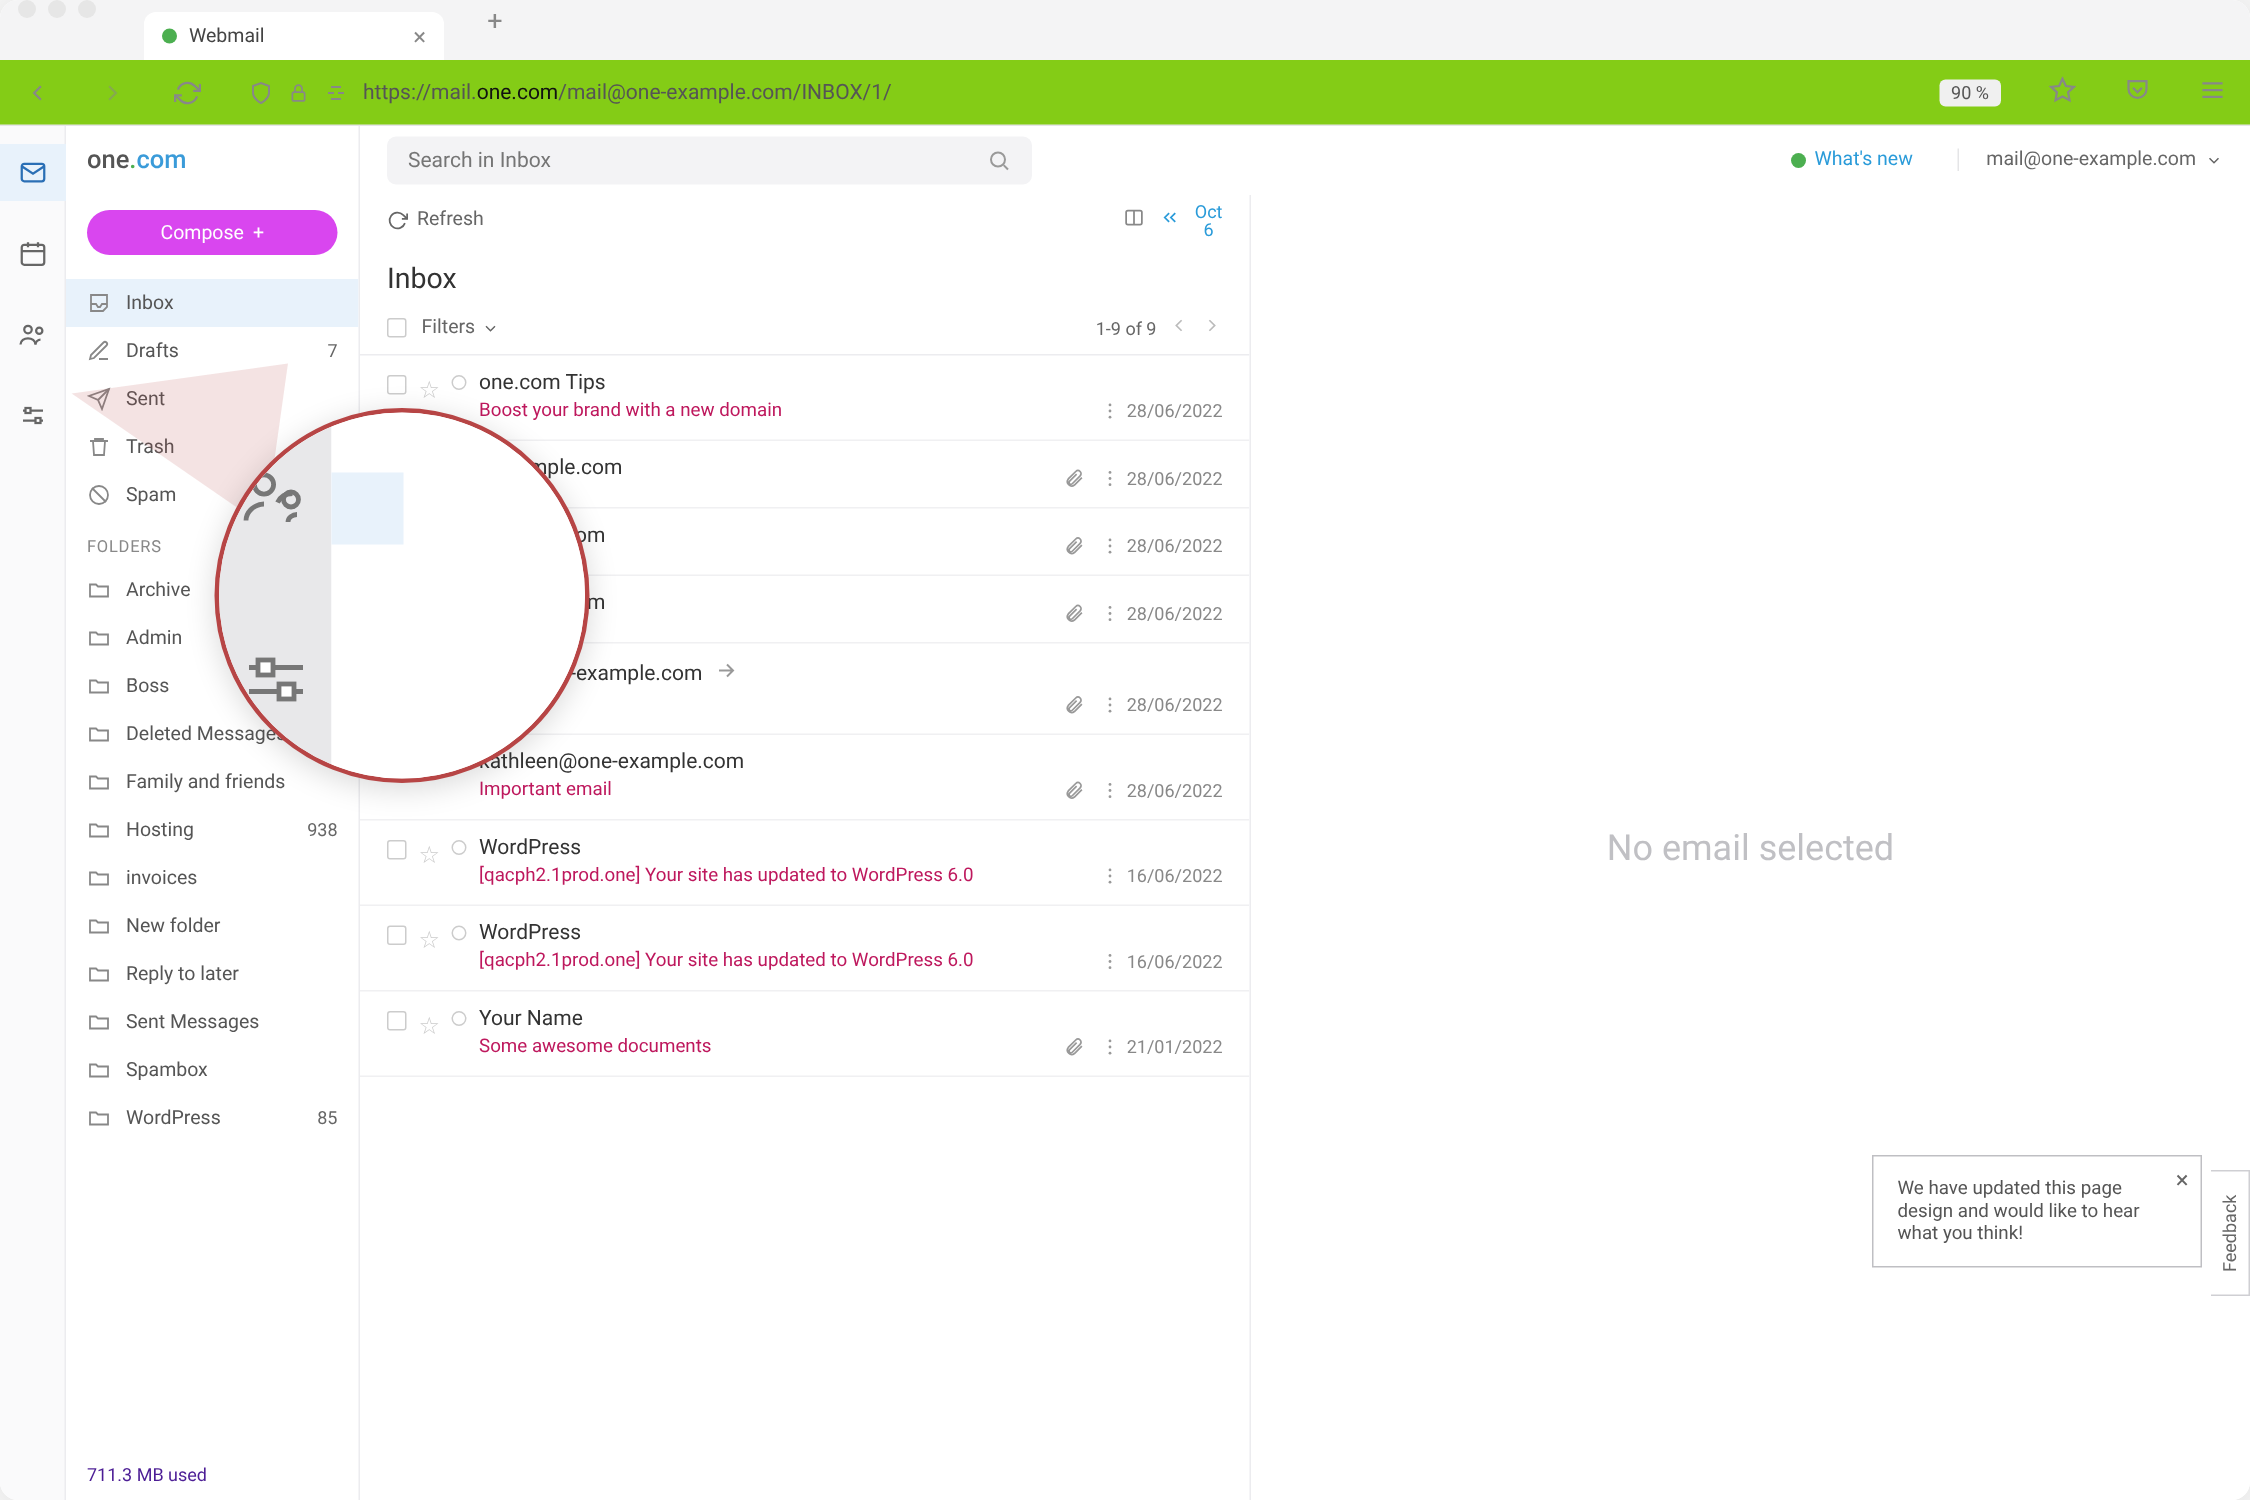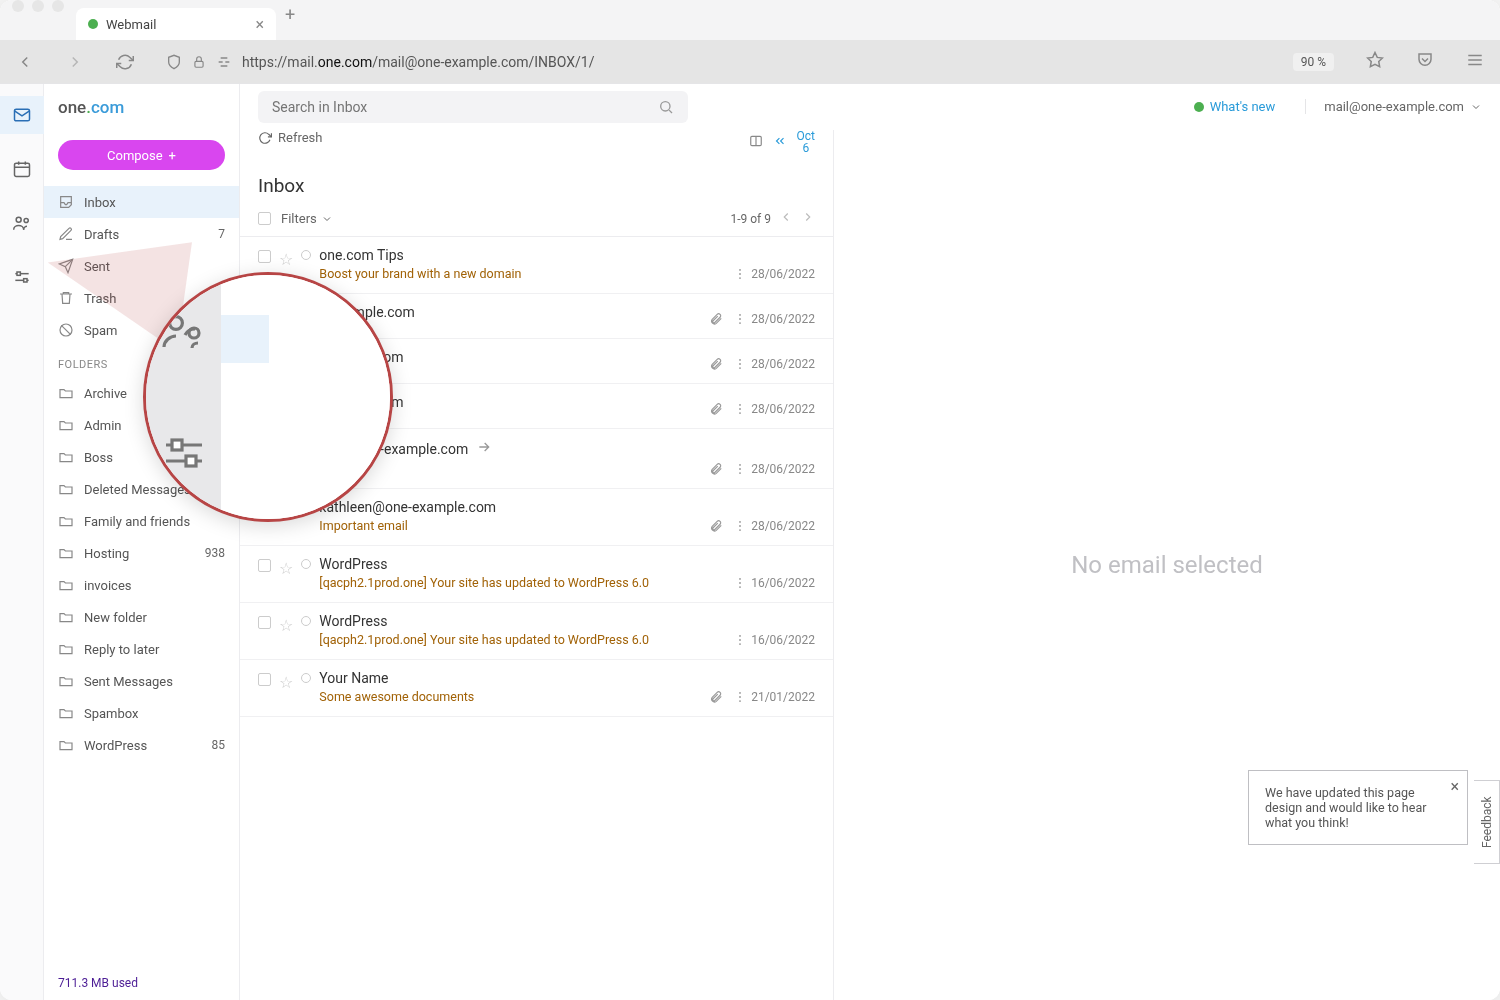--- a/index.html
+++ b/index.html
@@ -1,25 +1,25 @@
 <!DOCTYPE html>
 <html><head>
 <meta charset="utf-8">
 <style>
 * { margin:0; padding:0; box-sizing:border-box; font-family:-apple-system,BlinkMacSystemFont,"Segoe UI",Roboto,sans-serif; }
 body { background:#f5f5f5; width:1500px; height:1000px; overflow:hidden; position:relative; }
 .browser-frame { width:1500px; height:1000px; background:#fff; border-radius:12px; overflow:hidden; box-shadow:0 2px 20px rgba(0,0,0,0.08); display:flex; flex-direction:column; }
-.tab-strip { height:40px; background:#f4f4f5; display:flex; padding:0 12px; gap:0; }
+.tab-strip { height:40px; background:#f4f4f5; display:flex; padding:0 12px; gap:20px; }
 .win-dots { display:flex; gap:8px; margin-right:12px; }
 .win-dot { width:12px; height:12px; border-radius:50%; background:#e6e6e6; }
 .tab { background:#fff; border-radius:8px 8px 0 0; height:32px; display:flex; align-items:center; padding:0 12px; gap:8px; min-width:200px; font-size:13px; color:#444; margin-top:8px; }
 .green-dot { width:10px; height:10px; border-radius:50%; background:#4caf50; }
 .tab-close { margin-left:auto; color:#888; cursor:pointer; font-size:16px; }
 .tab-add { width:28px; height:28px; border-radius:4px; display:flex; align-items:center; justify-content:center; color:#888; cursor:pointer; font-size:18px; }
-.url-bar { height:44px; background:#e5e5e5; border-bottom:1px solid #e5e5e7; display:flex; align-items:center; padding:0 16px; gap:32px; }
+.url-bar { height:44px; background:#84cc16; border-bottom:1px solid #e5e5e7; display:flex; align-items:center; padding:0 16px; gap:32px; }
 .nav-btn { color:#888; cursor:pointer; display:flex; align-items:center; }
 .nav-btn svg { width:18px; height:18px; }
 .url-box { flex:1; display:flex; align-items:center; gap:10px; color:#555; font-size:14px; }
 .url-text { color:#555; }
 .url-text .domain { color:#111; }
 .zoom-badge { background:#f0f0f0; border-radius:4px; padding:2px 8px; font-size:12px; color:#555; }
 .star-icon,.shield-icon,.menu-icon { color:#888; cursor:pointer; }
 
 .app { flex:1; display:flex; overflow:hidden; }
 .rail { width:44px; background:#fafafb; border-right:1px solid #ececef; display:flex; flex-direction:column; align-items:center; padding-top:12px; gap:16px; }
@@ -46,41 +46,41 @@
 .topbar { height:46px; display:flex; align-items:center; padding:0 18px; gap:18px; border-bottom:1px solid transparent; }
 .search-box { flex:0 0 430px; background:#f3f3f5; border-radius:6px; height:32px; display:flex; align-items:center; padding:0 14px; color:#999; font-size:14px; gap:8px; }
 .search-box input { flex:1; border:none; background:transparent; outline:none; font-size:14px; }
 .search-box svg { width:16px; height:16px; color:#999; }
 .top-spacer { flex:1; }
 .whatsnew { display:flex; align-items:center; gap:6px; color:#2a9bd9; font-size:13px; cursor:pointer; }
 .acct { color:#666; font-size:13px; display:flex; align-items:center; gap:6px; padding-left:18px; border-left:1px solid #e5e5e7; margin-left:12px; cursor:pointer; }
 
 .content { flex:1; display:flex; overflow:hidden; }
 .list-col { width:594px; border-right:1px solid #ececef; display:flex; flex-direction:column; overflow:hidden; }
-.toolbar { height:34px; display:flex; align-items:flex-start; padding:0 18px; gap:0; font-size:13px; color:#666; border-bottom:1px solid transparent; }
+.toolbar { height:34px; display:flex; align-items:center; padding:0 18px; gap:0; font-size:13px; color:#666; border-bottom:1px solid transparent; }
 .toolbar svg { width:14px; height:14px; }
 .tb-spacer { flex:1; }
 .tb-right { display:flex; align-items:center; gap:10px; color:#888; }
 .tb-right .date-link { color:#2a9bd9; font-size:12px; line-height:1; text-align:center; }
 .list-header { padding:10px 18px 4px; }
 .list-title { font-size:19px; color:#333; }
 .filter-row { height:36px; display:flex; align-items:center; padding:0 18px; gap:10px; font-size:13px; color:#666; border-bottom:1px solid #ececef; }
 .filter-row .spacer { flex:1; }
 .pager { display:flex; align-items:center; gap:8px; font-size:12px; color:#666; }
 .pager svg { width:14px; height:14px; color:#bbb; }
 
 .items { flex:1; overflow-y:auto; }
 .item { border-bottom:1px solid #f0f0f2; padding:10px 18px 12px; display:flex; gap:8px; }
 .item-controls { display:flex; gap:8px; align-items:flex-start; padding-top:3px; }
 .item-controls .cb { width:13px; height:13px; border:1px solid #ccc; border-radius:2px; }
 .item-controls .star { color:#ccc; }
 .item-controls .dot { width:10px; height:10px; border:1px solid #ccc; border-radius:50%; }
 .item-body { flex:1; min-width:0; }
 .item-from { font-size:14px; color:#333; display:flex; align-items:center; gap:8px; }
-.item-subj { font-size:12.5px; color:#a16207; margin-top:3px; white-space:nowrap; overflow:hidden; text-overflow:ellipsis; }
+.item-subj { font-size:12.5px; color:#be185d; margin-top:3px; white-space:nowrap; overflow:hidden; text-overflow:ellipsis; }
 .item-meta { display:flex; flex-direction:row; align-items:flex-end; gap:4px; color:#888; font-size:12px; }
 .item-meta-row { display:flex; align-items:center; gap:10px; }
 .item-meta svg { width:14px; height:14px; color:#999; }
 .arrow-fwd { color:#999; }
 
 .preview { flex:1; display:flex; align-items:center; justify-content:center; }
 .no-sel { color:#c0c0c4; font-size:24px; }
 
 .feedback-tab { position:absolute; right:0; top:780px; background:#fff; border:1px solid #cfcfd3; border-right:none; width:26px; height:84px; display:flex; align-items:center; justify-content:center; font-size:12px; color:#666; writing-mode:vertical-rl; transform:rotate(180deg); cursor:pointer; }
 .feedback-pop { position:absolute; right:32px; top:770px; width:220px; background:#fff; border:1px solid #bfbfc3; padding:14px 16px; font-size:12.5px; color:#555; }

